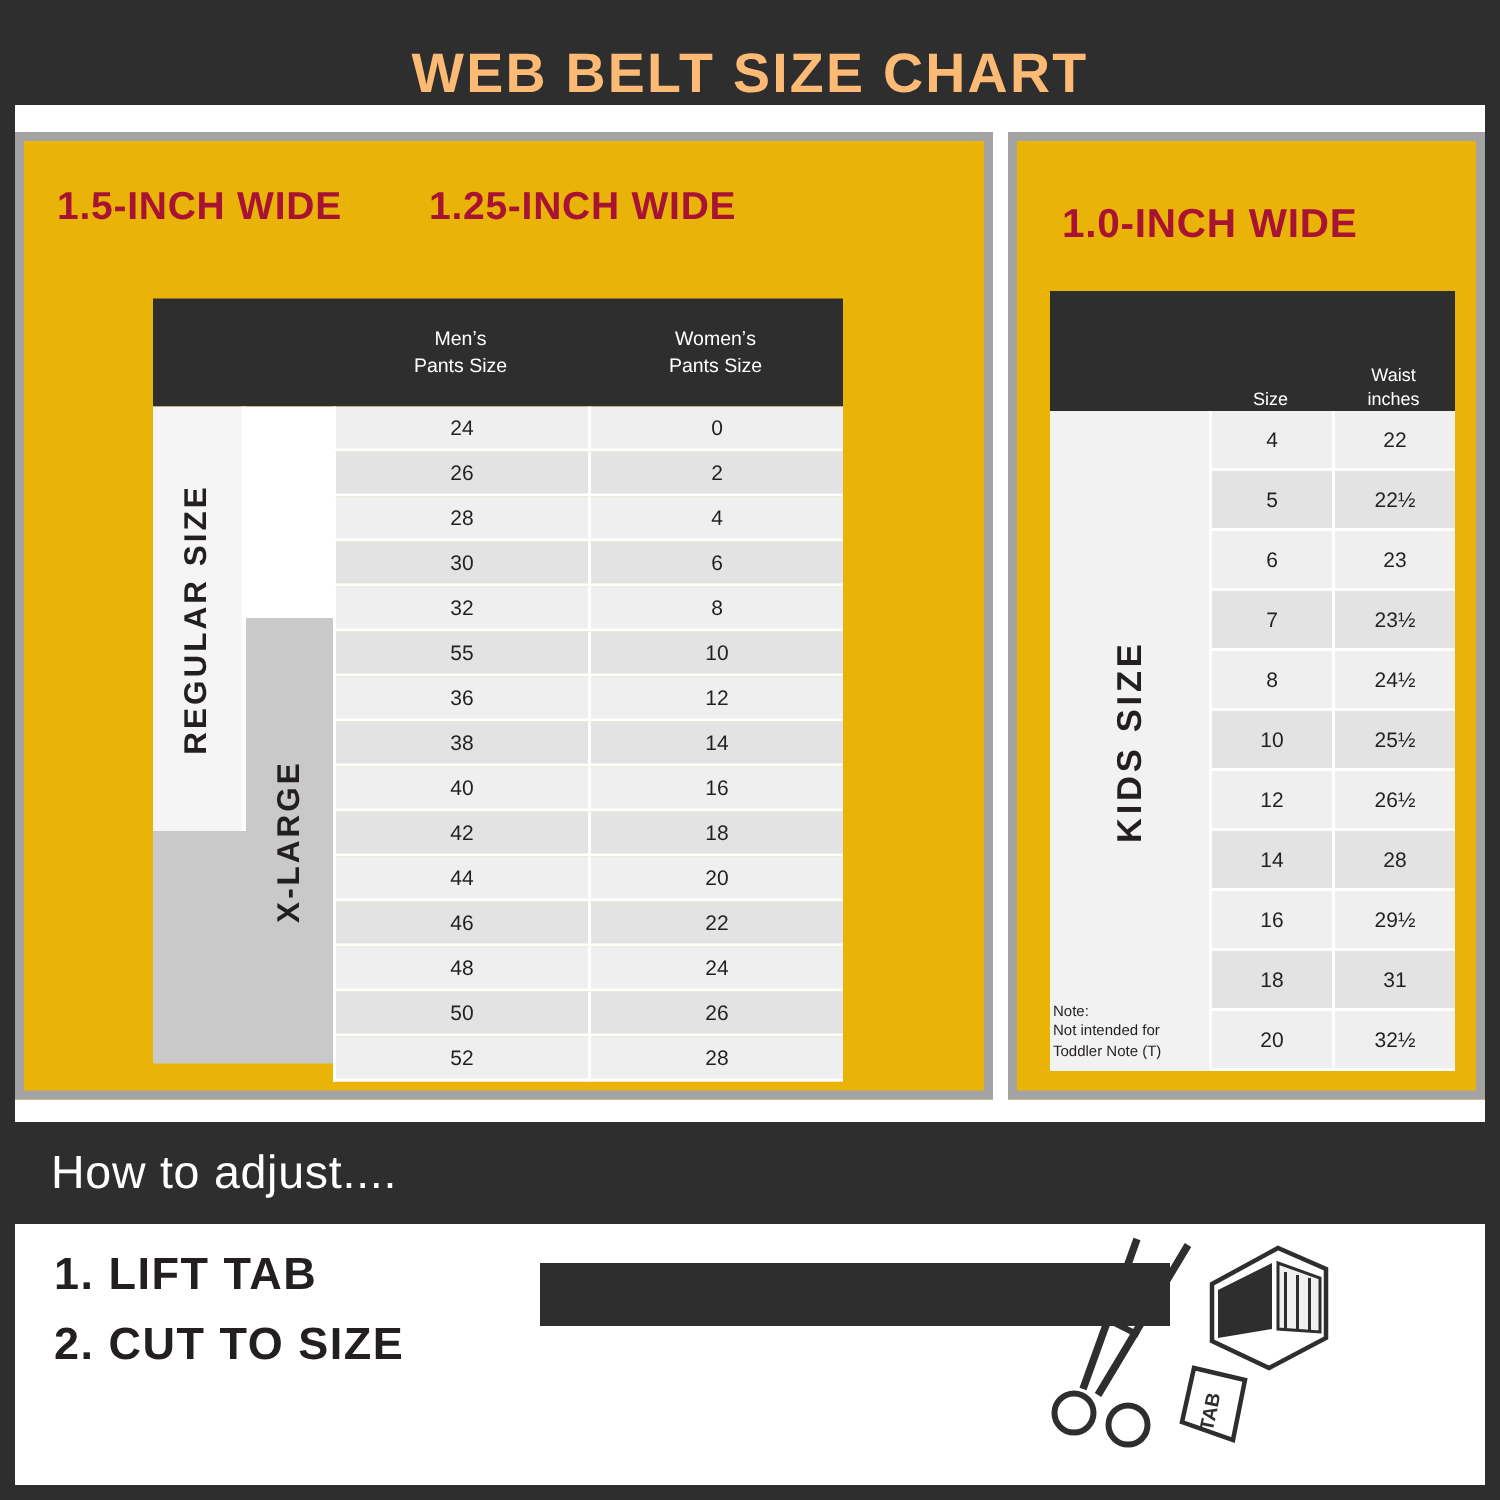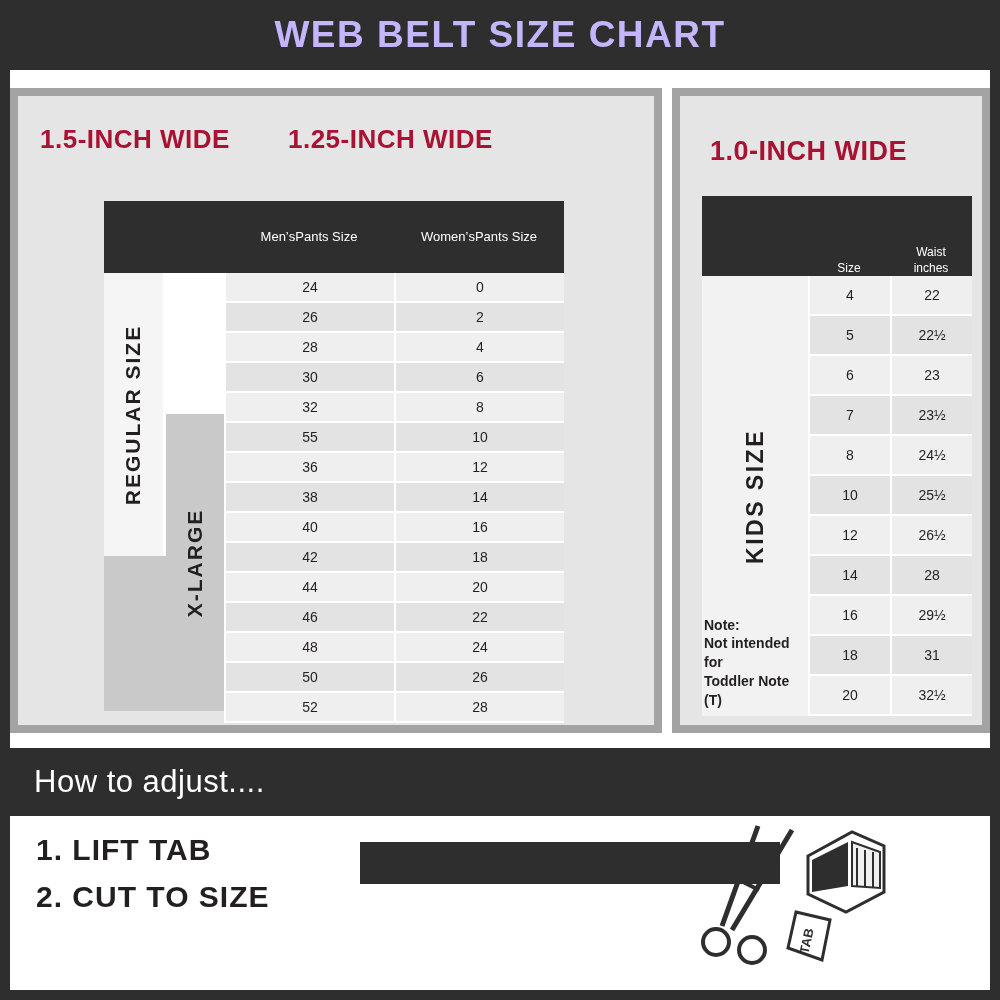--- a/index.html
+++ b/index.html
@@ -33,45 +33,45 @@
   .frame-right { right: 0; }
 
   
   .title-bar {
     position: absolute;
     left: 0;
     top: 0;
     width: 1000px;
     height: 70px;
     background: #2e2e2e;
-    color: #c4b5fd;
-    display: flex;
-    align-items: center;
+    color: #fdba74;
+    display: flex;
+    align-items: flex-end;
     justify-content: center;
   }
   .title-bar .title {
     font-size: 37px;
     font-weight: bold;
     letter-spacing: 1.5px;
     white-space: nowrap;
   }
 
   
   .mid {
     position: absolute;
     left: 10px;
     top: 70px;
     width: 980px;
     height: 665px;
   }
   .panel {
     position: absolute;
     top: 18px;
-    background: #e5e5e5;
-    border: 8px solid #a3a3a3;
+    background: #eab308;
+    border: 6px solid #a3a3a3;
     box-sizing: border-box;
   }
   .panel-left {
     left: 0;
     width: 652px;
     height: 645px;
   }
   .panel-right {
     left: 662px;
     width: 318px;
@@ -159,21 +159,21 @@
   .at-header {
     display: flex;
     height: 72px;
     background: #2e2e2e;
     color: #ffffff;
   }
   .at-header .spacer { width: 120px; }
   .at-header .hcell {
     width: 170px;
     display: flex;
-    flex-direction: row;
+    flex-direction: column;
     align-items: center;
     justify-content: center;
     font-size: 13px;
     line-height: 1.4;
     text-align: center;
   }
   .at-body {
     position: relative;
   }
   .data-row {
@@ -258,22 +258,22 @@
     font-weight: bold;
     letter-spacing: 2.5px;
     font-size: 23px;
   }
   .kids-note {
     position: absolute;
     left: 0;
     bottom: 0;
     width: 106px;
     padding-bottom: 6px;
-    font-size: 14px;
-    font-weight: bold;
+    font-size: 10px;
+    font-weight: normal;
     line-height: 1.35;
     box-sizing: border-box;
     padding-left: 2px;
   }
 
   
   .howto-bar {
     position: absolute;
     left: 0;
     top: 748px;

